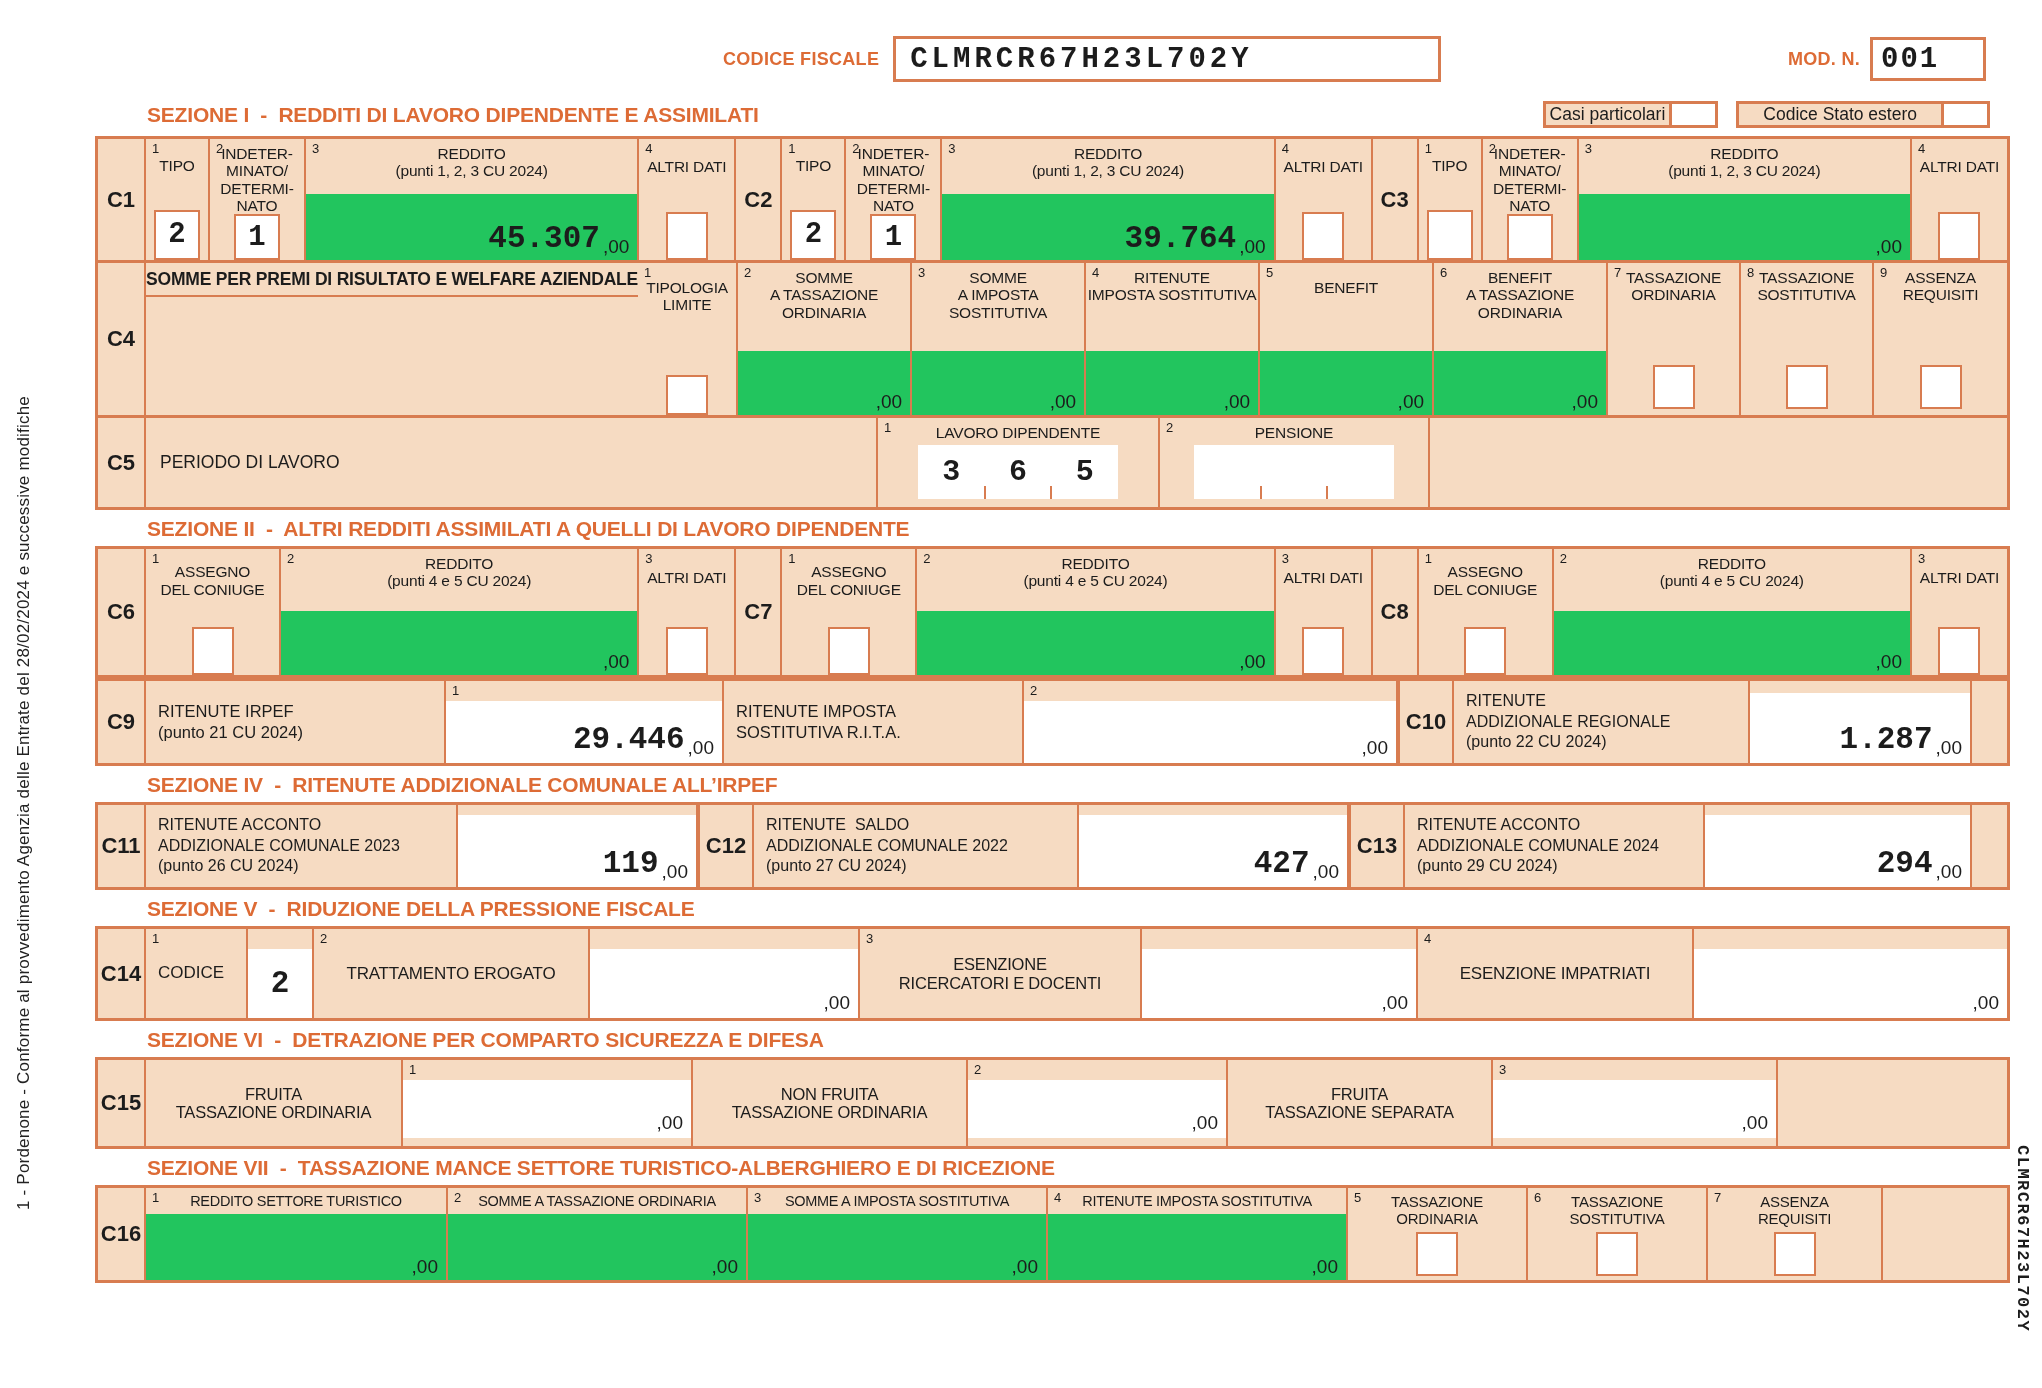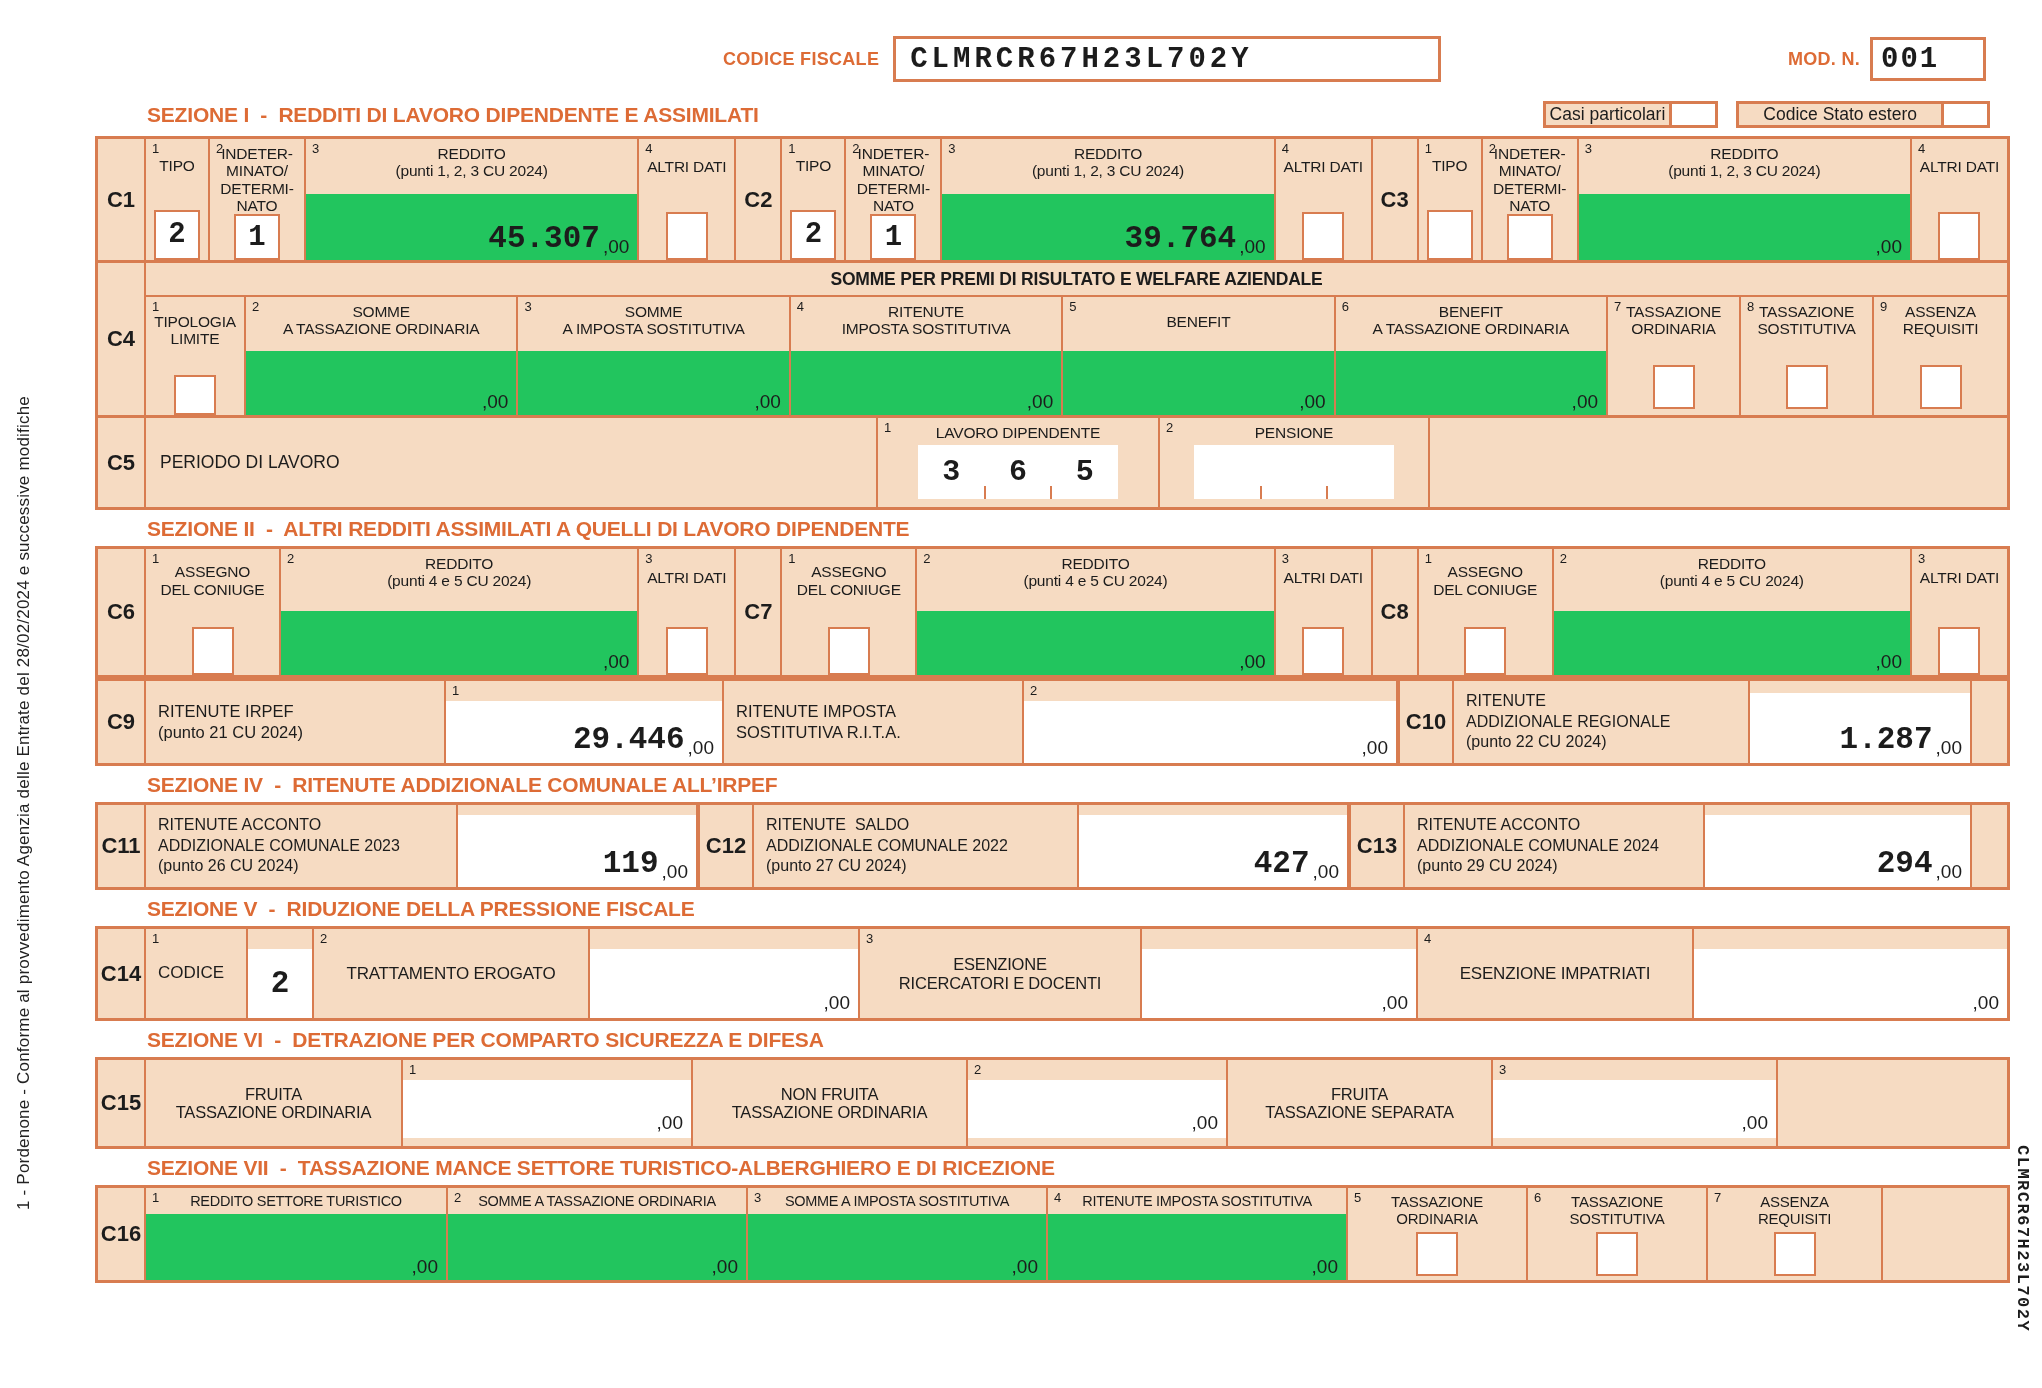--- a/index.html
+++ b/index.html
@@ -68,21 +68,21 @@
   display:flex;align-items:center;justify-content:center;
   font-family:"Liberation Mono","DejaVu Sans Mono",monospace;font-weight:700;font-size:29px}
 .chk{width:42px;height:48px;background:#fff;border:2px solid var(--ob);margin-top:auto}
 .amt{margin-top:auto;width:100%;background:#22c55e;display:flex;align-items:flex-end;justify-content:flex-end;padding:0 8px 3px 0}
 .val{font-family:"Liberation Mono","DejaVu Sans Mono",monospace;font-weight:700;font-size:31px;line-height:1;margin-bottom:3px}
 .suf{font-size:19px;line-height:1;margin-left:3px;margin-bottom:1px}
 .awrap{position:absolute;left:0;right:0;bottom:0;top:20px;background:#fff;
   display:flex;align-items:flex-end;justify-content:flex-end;padding:0 8px 5px 0}
 .awrap.ins{bottom:8px}
 
-.c4wrap{flex:1 1 auto;display:flex;flex-direction:column;min-width:0}
+.c4wrap{flex:1 1 auto;display:flex;flex-direction:row;min-width:0}
 .c4head{height:34px;border-bottom:2.5px solid var(--ob);display:flex;align-items:center;justify-content:center;
   font-weight:700;font-size:17.5px;letter-spacing:-.2px}
 .c4cols{flex:1;display:flex}
 
 .c5txt{flex:0 0 732px;display:flex;flex-direction:column;justify-content:center;padding-left:14px;gap:4px;border-right:2.5px solid var(--ob)}
 .c5a{font-size:17.5px}.c5b{font-size:17px}
 .dbox{position:relative;width:200px;height:54px;background:#fff;margin-top:auto;margin-bottom:8px;display:flex}
 .dbox span{flex:1;display:flex;align-items:center;justify-content:center;
   font-family:"Liberation Mono","DejaVu Sans Mono",monospace;font-weight:700;font-size:30px}
 .tick{position:absolute;bottom:0;width:2px;height:13px;background:var(--ob)}

